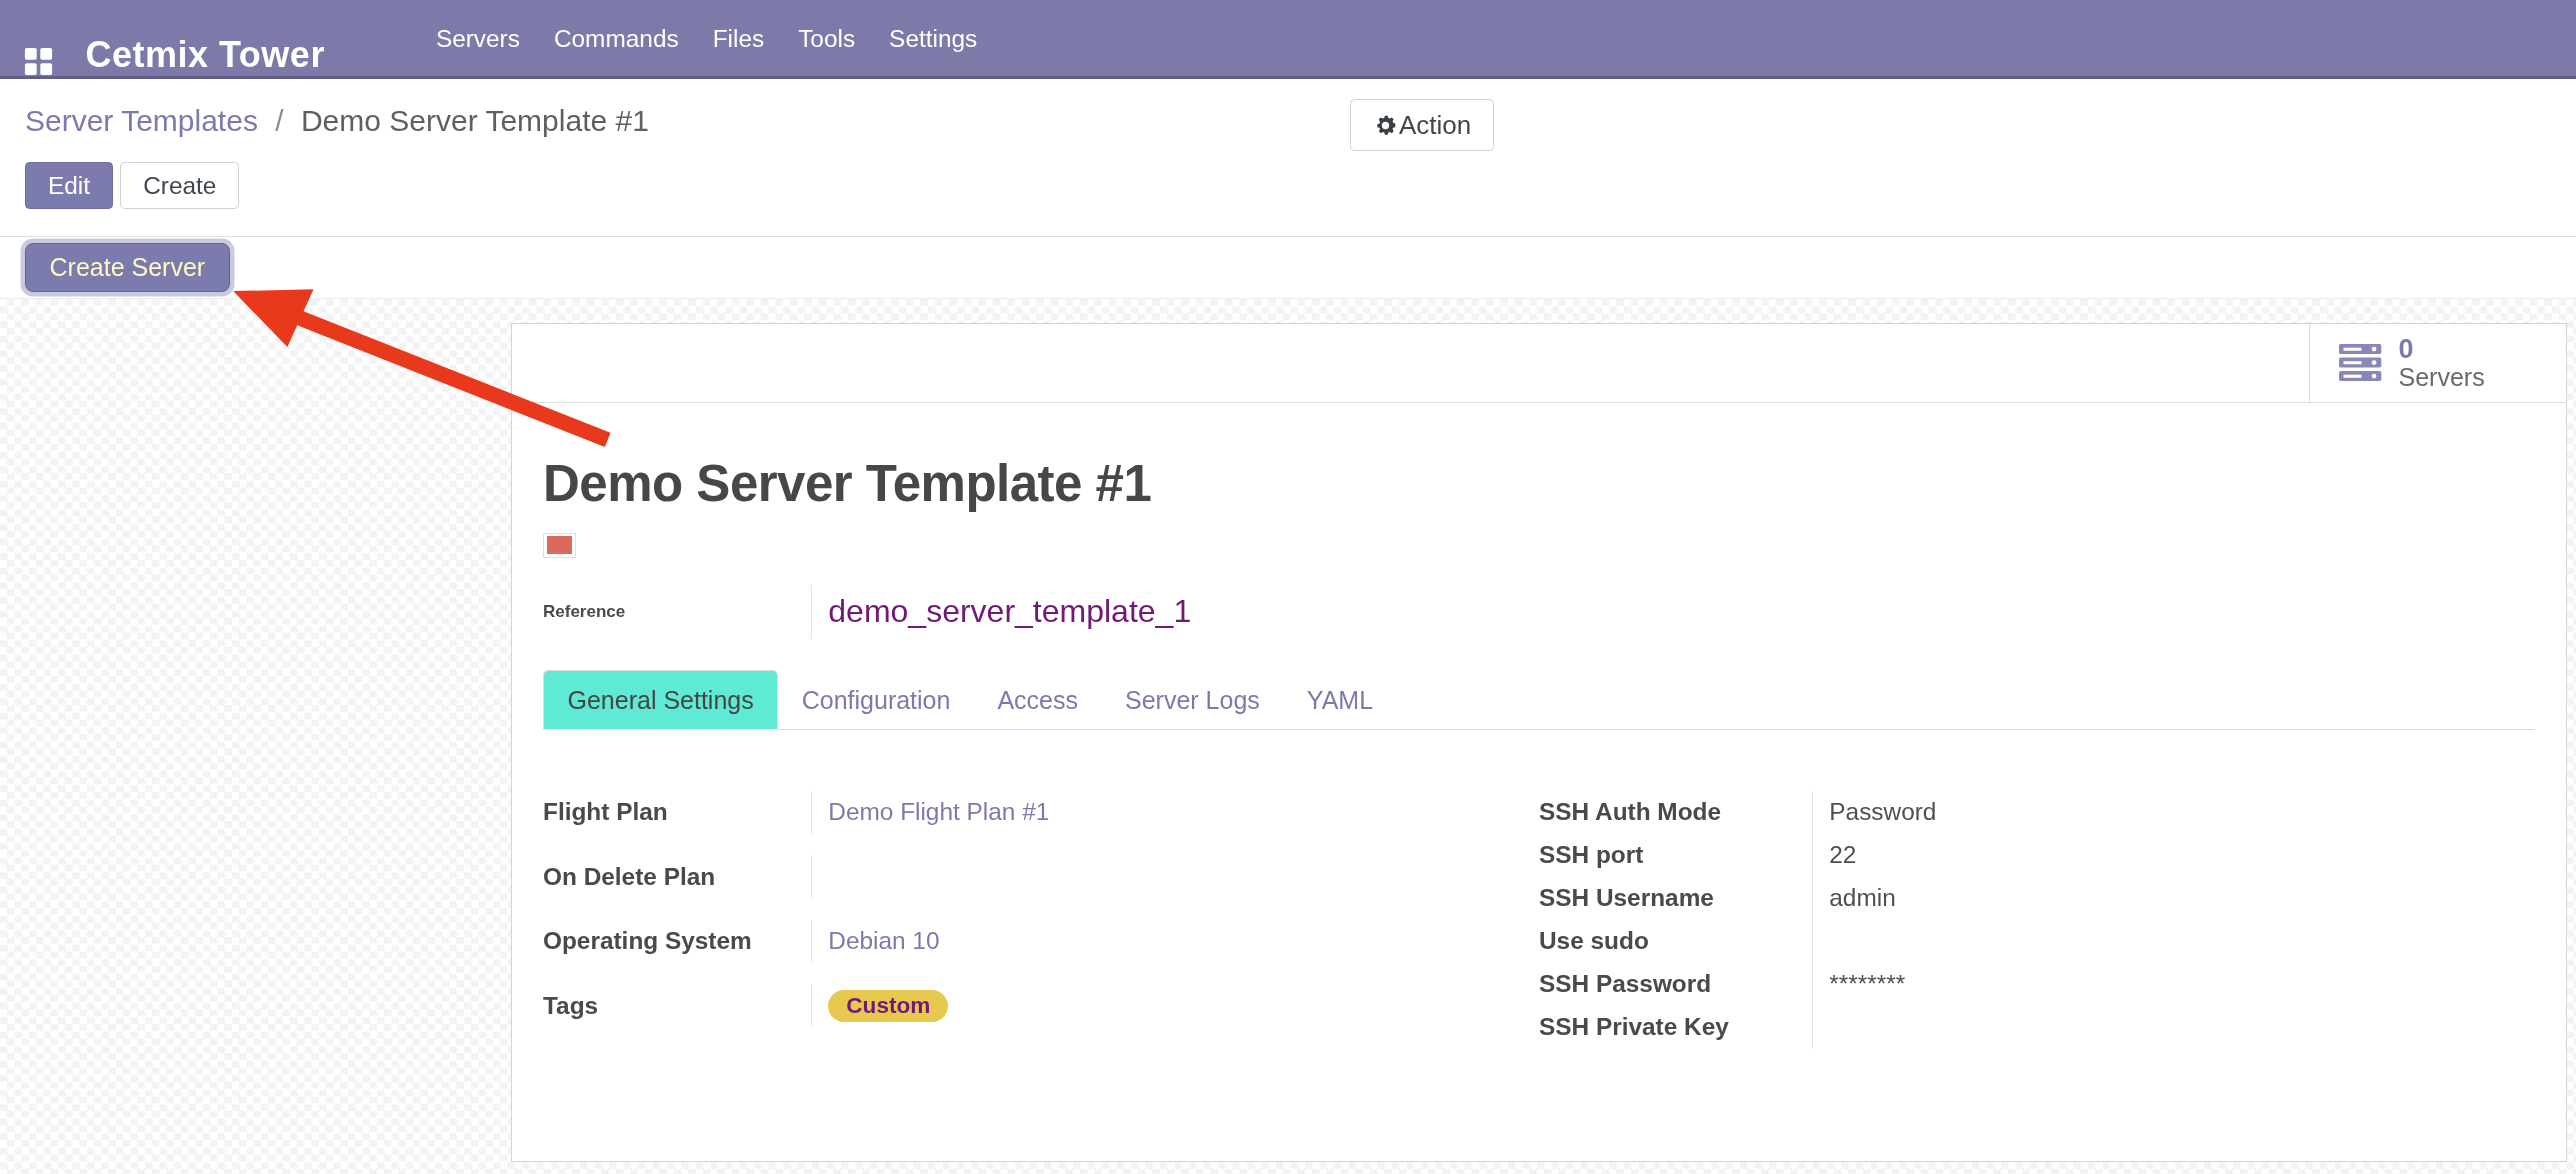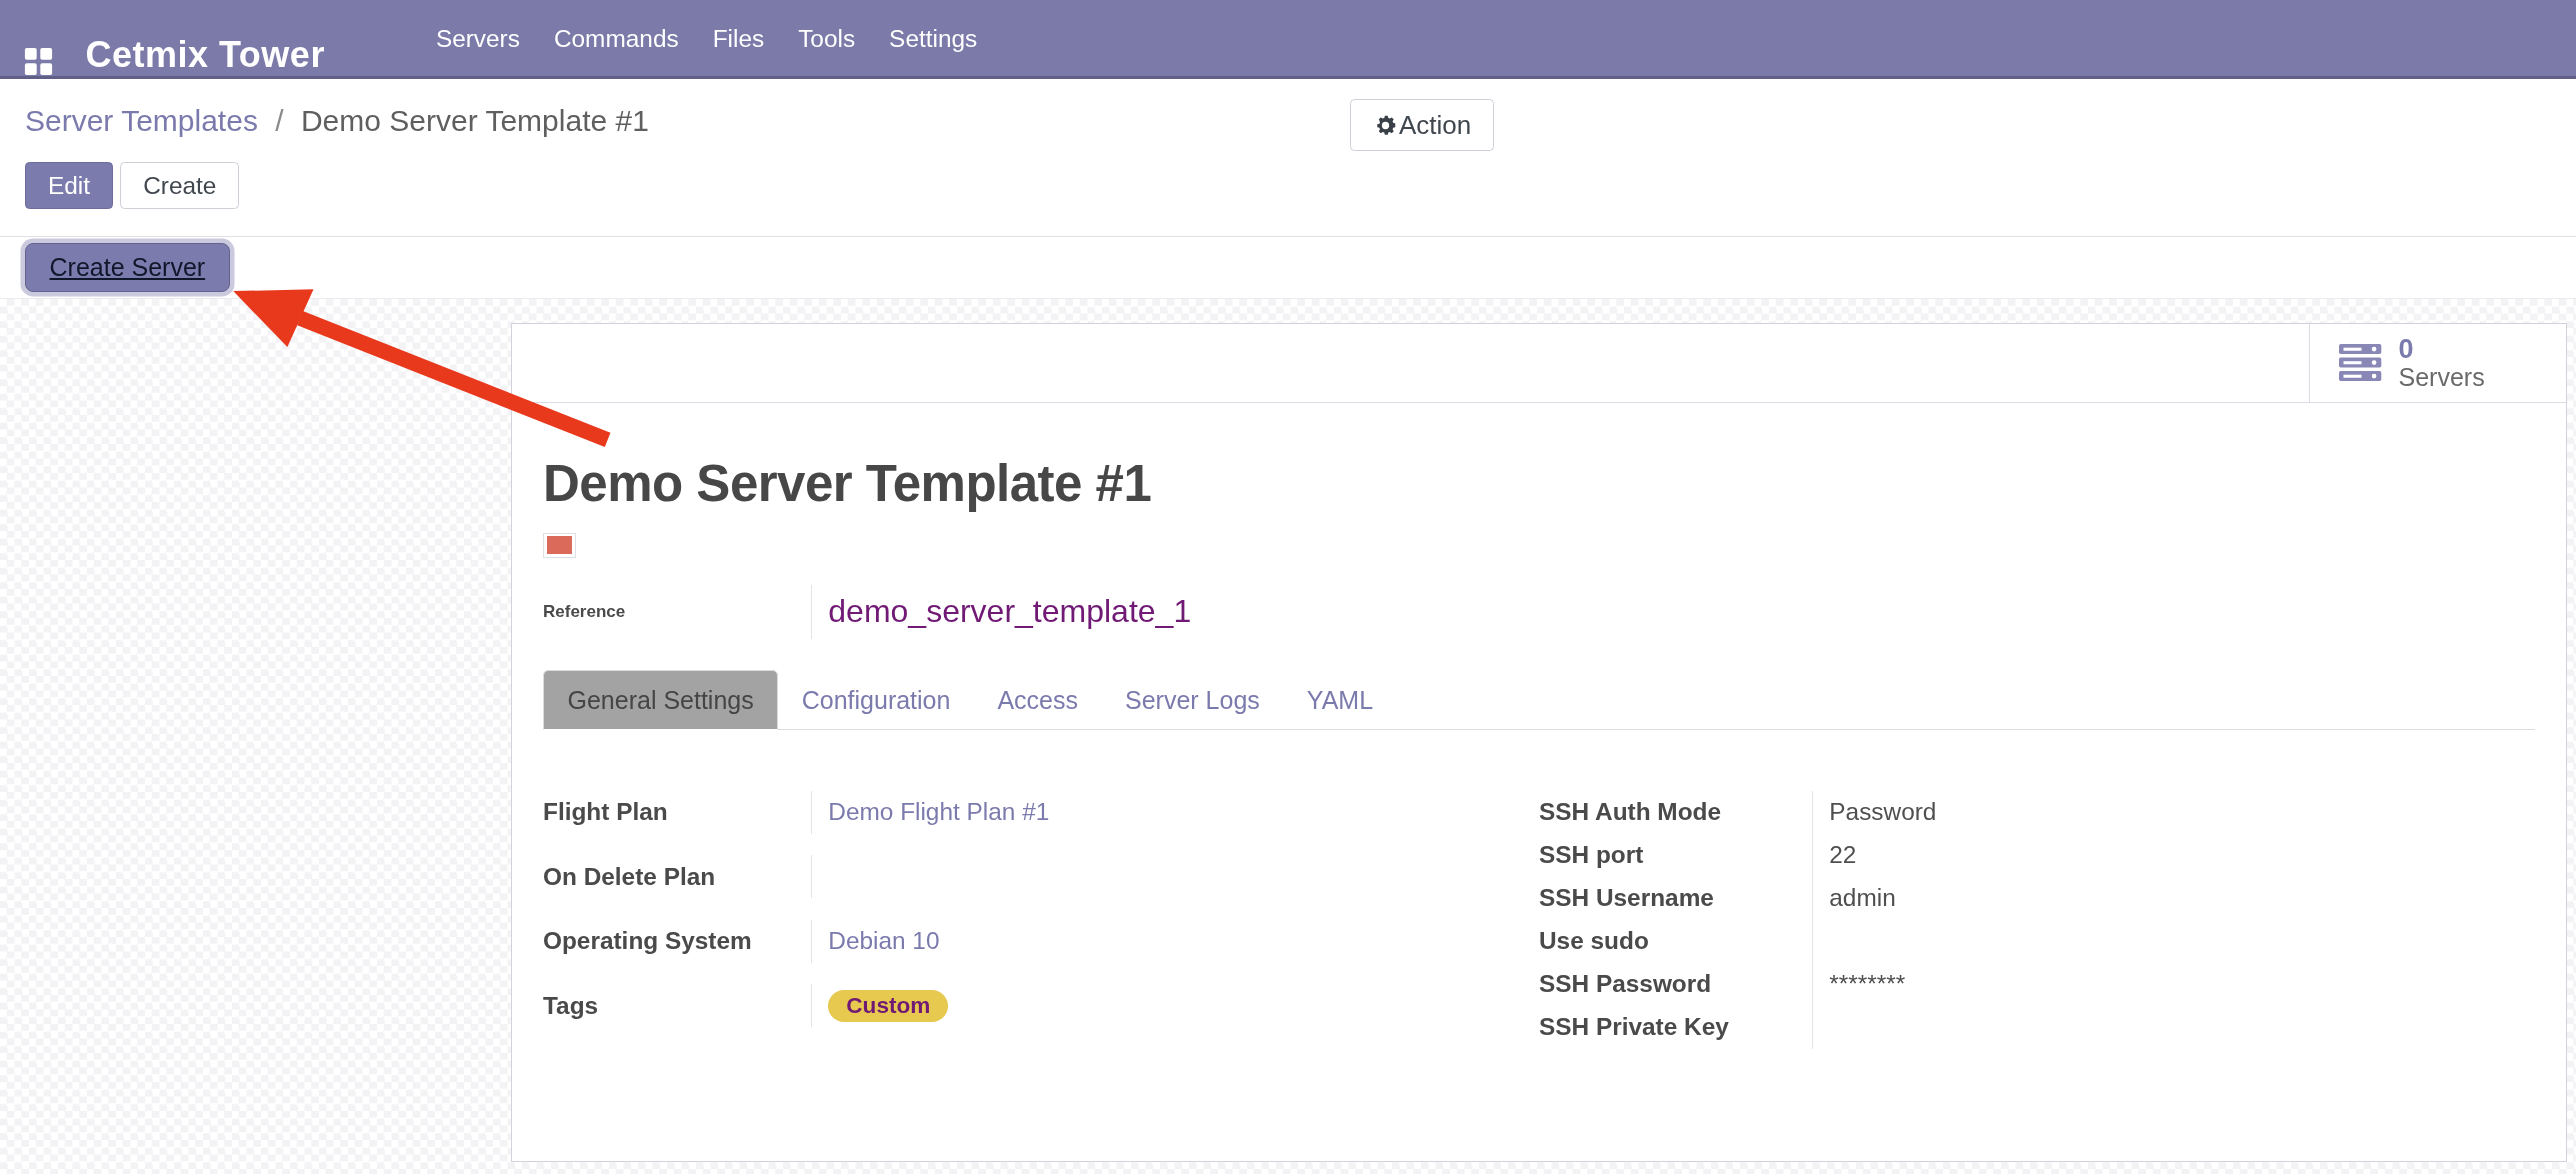--- a/index.html
+++ b/index.html
@@ -25,23 +25,23 @@
   .btn { font-size:24.4px; height:47px; padding:0 22px; border-radius:4.5px; cursor:pointer;
     display:inline-flex; align-items:center; gap:1px; font-family:inherit; }
   .btn-primary { background:#7c7bad; border:0.9px solid #6c6b9b; color:#fff; }
   .btn-default { background:#fff; border:0.9px solid #cfcfd8; color:#41474f; }
   .btn-action { position:absolute; left:1350px; top:20px; height:52px; font-size:26px; }
   .gear-icon { width:25px; height:25px; display:block; }
 
   
   .statusbar { height:62px; background:#fff; display:flex; align-items:center;
     padding-left:25px; border-bottom:0.9px solid #ececee; }
-  .btn-create-server { background:#7c7bad; border:0.9px solid #63628e; color:#0f172a;
+  .btn-create-server { background:#7c7bad; border:0.9px solid #63628e; color:#fef9c3;
     font-size:25px; font-weight:400; height:49px; padding:0 23.5px; border-radius:8.1px;
-    box-shadow:0 0 0 4.5px #cac9dd; cursor:pointer; font-family:inherit;text-decoration:underline; }
+    box-shadow:0 0 0 4.5px #cac9dd; cursor:pointer; font-family:inherit; }
 
   
   .content { position:relative; height:875px;
     background-image:conic-gradient(#f3f3f5 25%,#ffffff 25% 50%,#f3f3f5 50% 75%,#ffffff 75%);
     background-size:14.5px 14.5px; }
   .card { position:absolute; left:511px; top:23.5px; width:2056px; height:839px;
     background:#fff; border:0.9px solid #d2d2dc; }
 
   .stat-row { height:79px; border-bottom:0.9px solid #dcdce5; display:flex; justify-content:flex-end; }
   .stat-button { width:257px; border-left:0.9px solid #dcdce5; display:flex; align-items:center;
@@ -56,21 +56,21 @@
   .color-swatch { margin-top:20px; width:33px; height:25px; padding:2.7px;
     border:1.8px solid #dfe0e6; background:#dc6a5a; background-clip:content-box; }
 
   .ref-group { margin-top:27px; display:flex; height:54px; align-items:stretch; }
   .cell-label { width:269px; border-right:1.8px solid #e4e4e4; display:flex; align-items:center;
     font-size:17px; font-weight:700; color:#4a4a4a; }
   .cell-value { padding-left:16.3px; display:flex; align-items:center; font-size:32px; color:#701a75; }
 
   .tabs { margin-top:32px; display:flex; align-items:flex-end; border-bottom:1.8px solid #dcdcdc; height:59px; }
   .tab { font-size:25px; color:#7b7aad; padding:0 23.5px; height:57px; display:flex; align-items:center; cursor:pointer; }
-  .tab.active { background:#a3a3a3; border:1.8px solid #dcdcdc; border-bottom:1.8px solid #fff;
+  .tab.active { background:#5eead4; border:1.8px solid #dcdcdc; border-bottom:1.8px solid #fff;
     margin-bottom:-1.8px; border-radius:5.4px 5.4px 0 0; color:#454545; height:60px; }
 
   .field-area { margin-top:61px; display:flex; }
   .field-group { display:grid; }
   .group-left  { width:996px; grid-template-columns:269px 1fr; }
   .group-right { flex:1; grid-template-columns:274px 1fr; }
   .f-label { height:43px; display:flex; align-items:center; font-size:24.4px; font-weight:700;
     color:#4a4a4a; border-right:1.8px solid #e4e4e4; }
   .f-value { height:43px; display:flex; align-items:center; font-size:24.4px; color:#4f4f4f; padding-left:16.3px; }
   .link { color:#7b7aad; cursor:pointer; }

